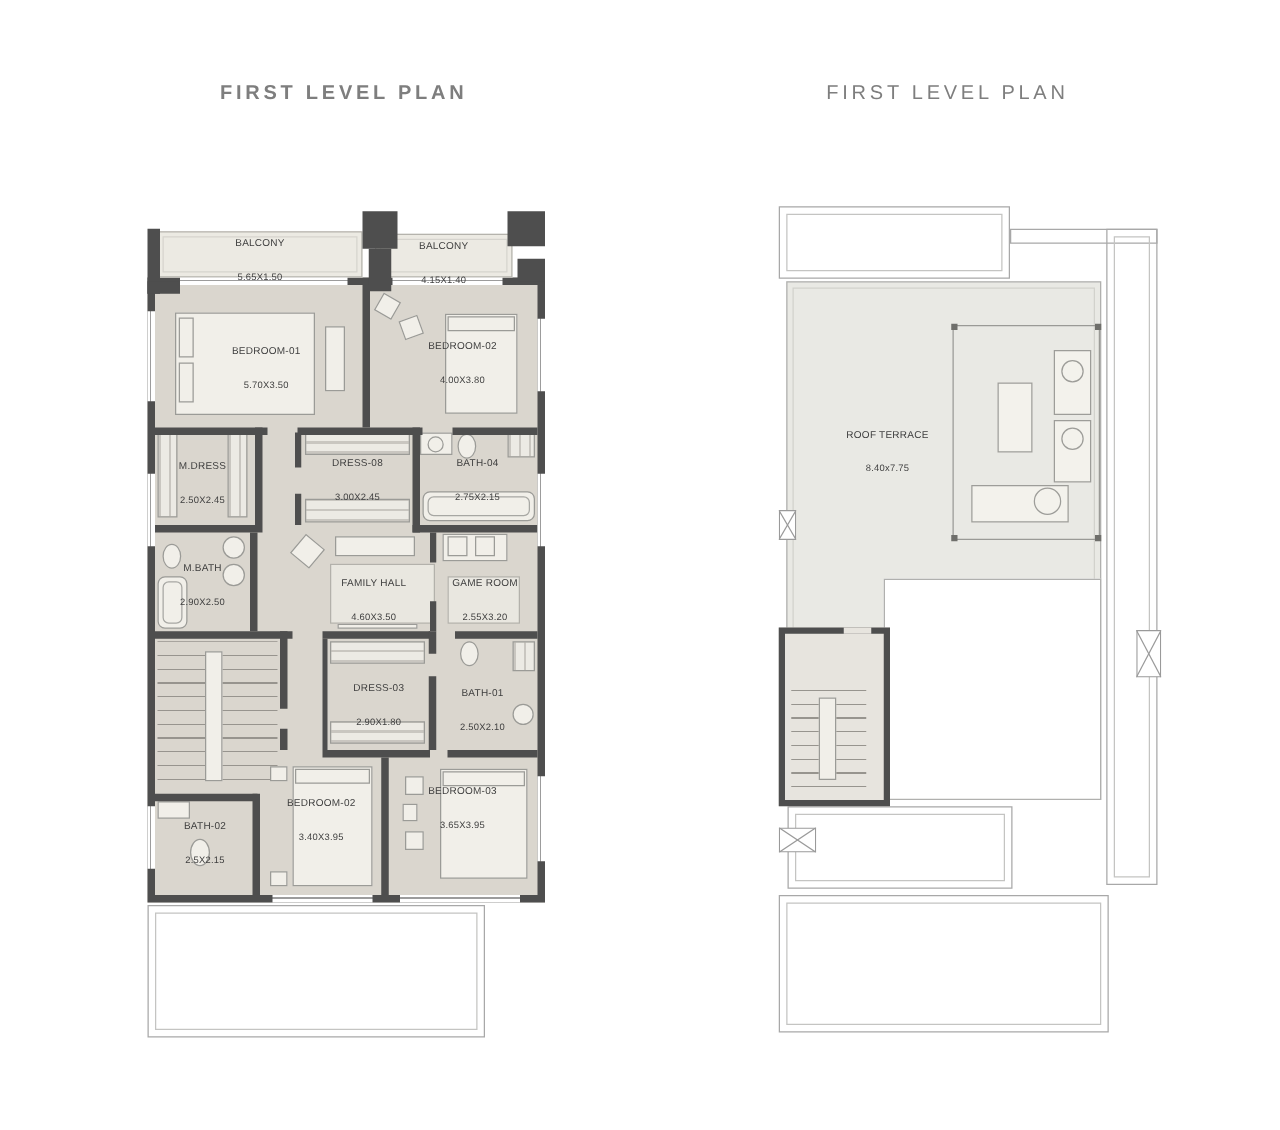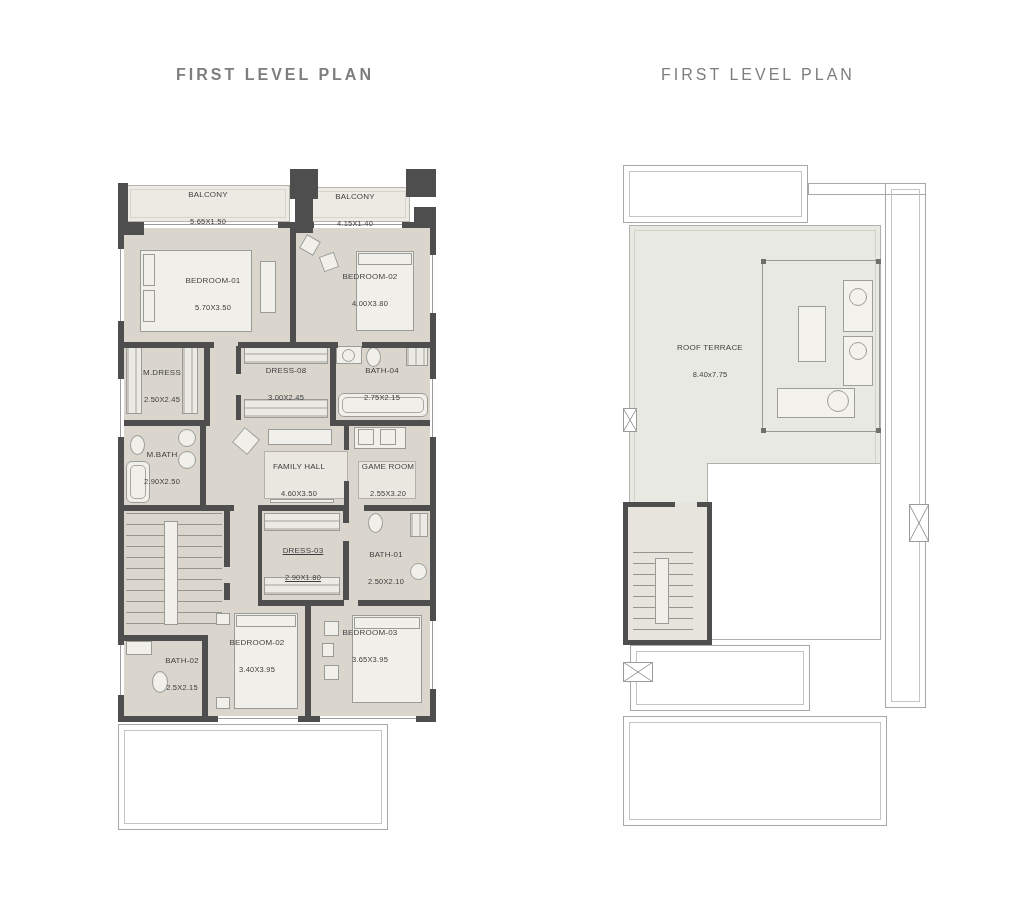--- a/index.html
+++ b/index.html
@@ -201,29 +201,29 @@
     <div class="dims">2.90X2.50</div>
   </div>
   <div class="rlabel" style="left:136px;top:298px;">
     <div>FAMILY HALL</div>
     <div class="dims">4.60X3.50</div>
   </div>
   <div class="rlabel" style="left:225px;top:298px;">
     <div>GAME ROOM</div>
     <div class="dims">2.55X3.20</div>
   </div>
-  <div class="rlabel" style="left:140px;top:382px;text-decoration:underline;">
+  <div class="rlabel" style="left:140px;top:382px;">
     <div>DRESS-03</div>
     <div class="dims">2.90X1.80</div>
   </div>
   <div class="rlabel" style="left:223px;top:386px;">
     <div>BATH-01</div>
     <div class="dims">2.50X2.10</div>
   </div>
-  <div class="rlabel" style="left:19px;top:492px;">
+  <div class="rlabel" style="left:1px;top:492px;">
     <div>BATH-02</div>
     <div class="dims">2.5X2.15</div>
   </div>
   <div class="rlabel" style="left:94px;top:474px;">
     <div>BEDROOM-02</div>
     <div class="dims">3.40X3.95</div>
   </div>
   <div class="rlabel" style="left:207px;top:464px;">
     <div>BEDROOM-03</div>
     <div class="dims">3.65X3.95</div>

